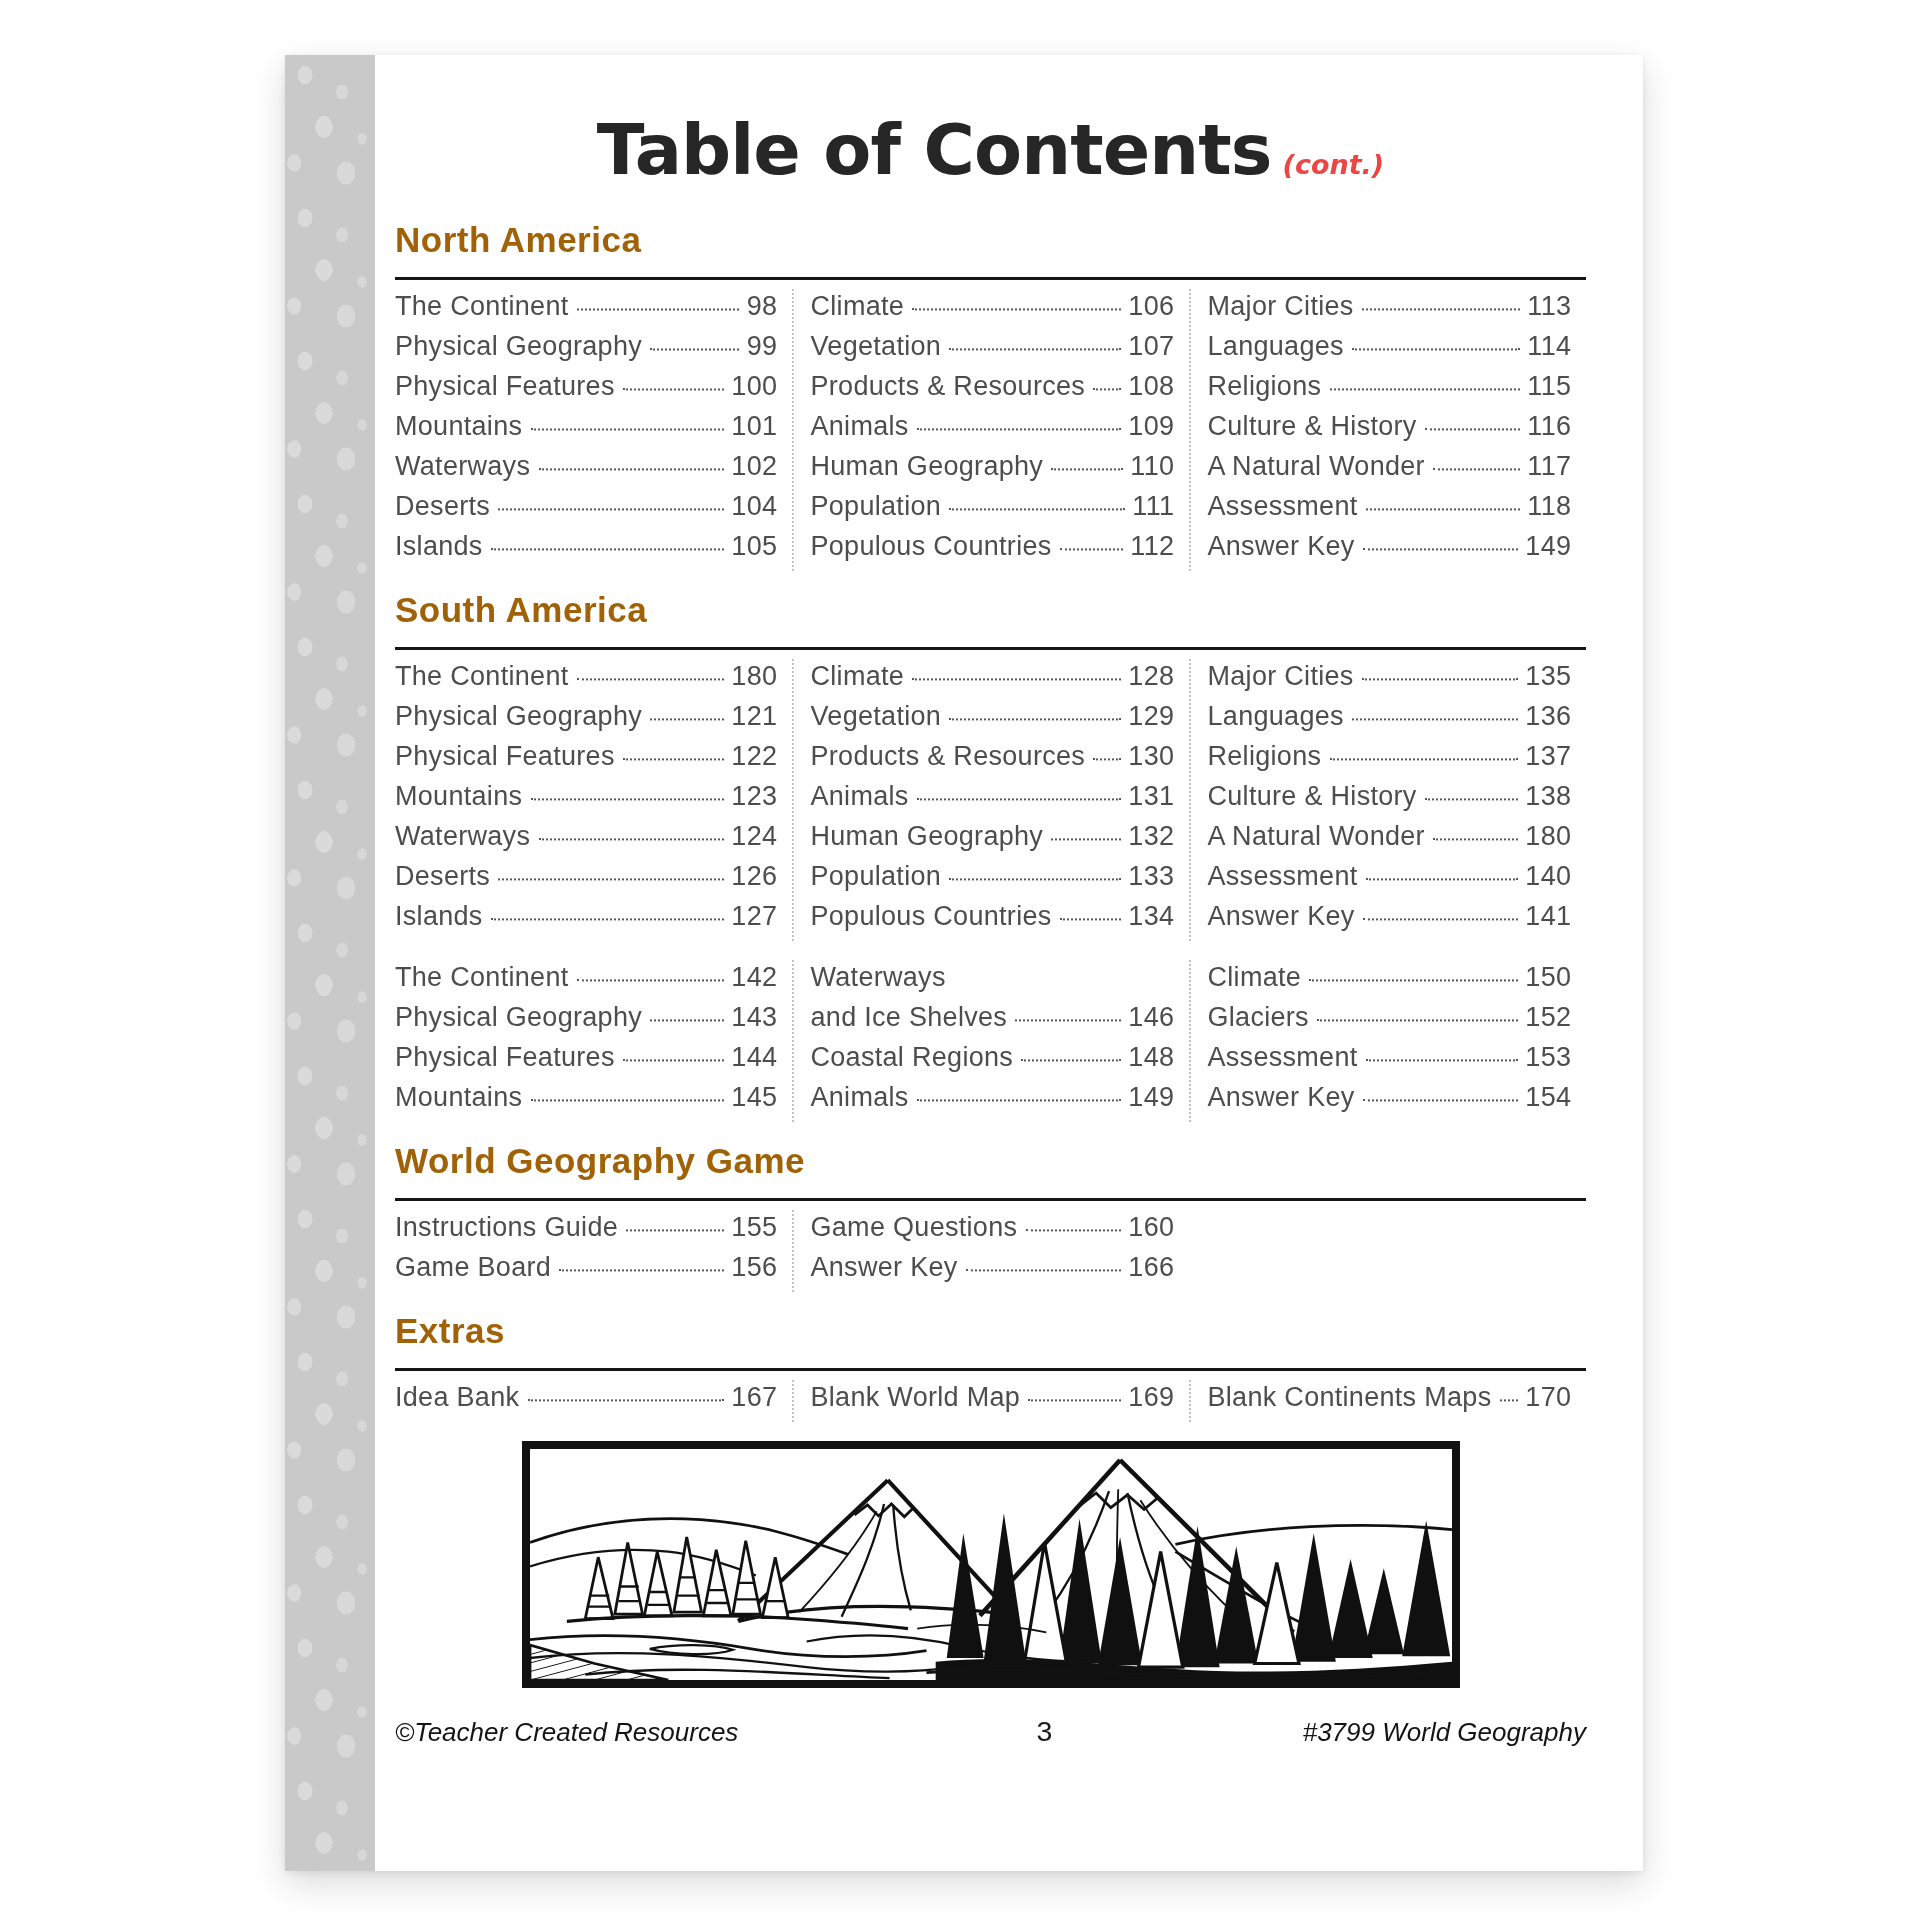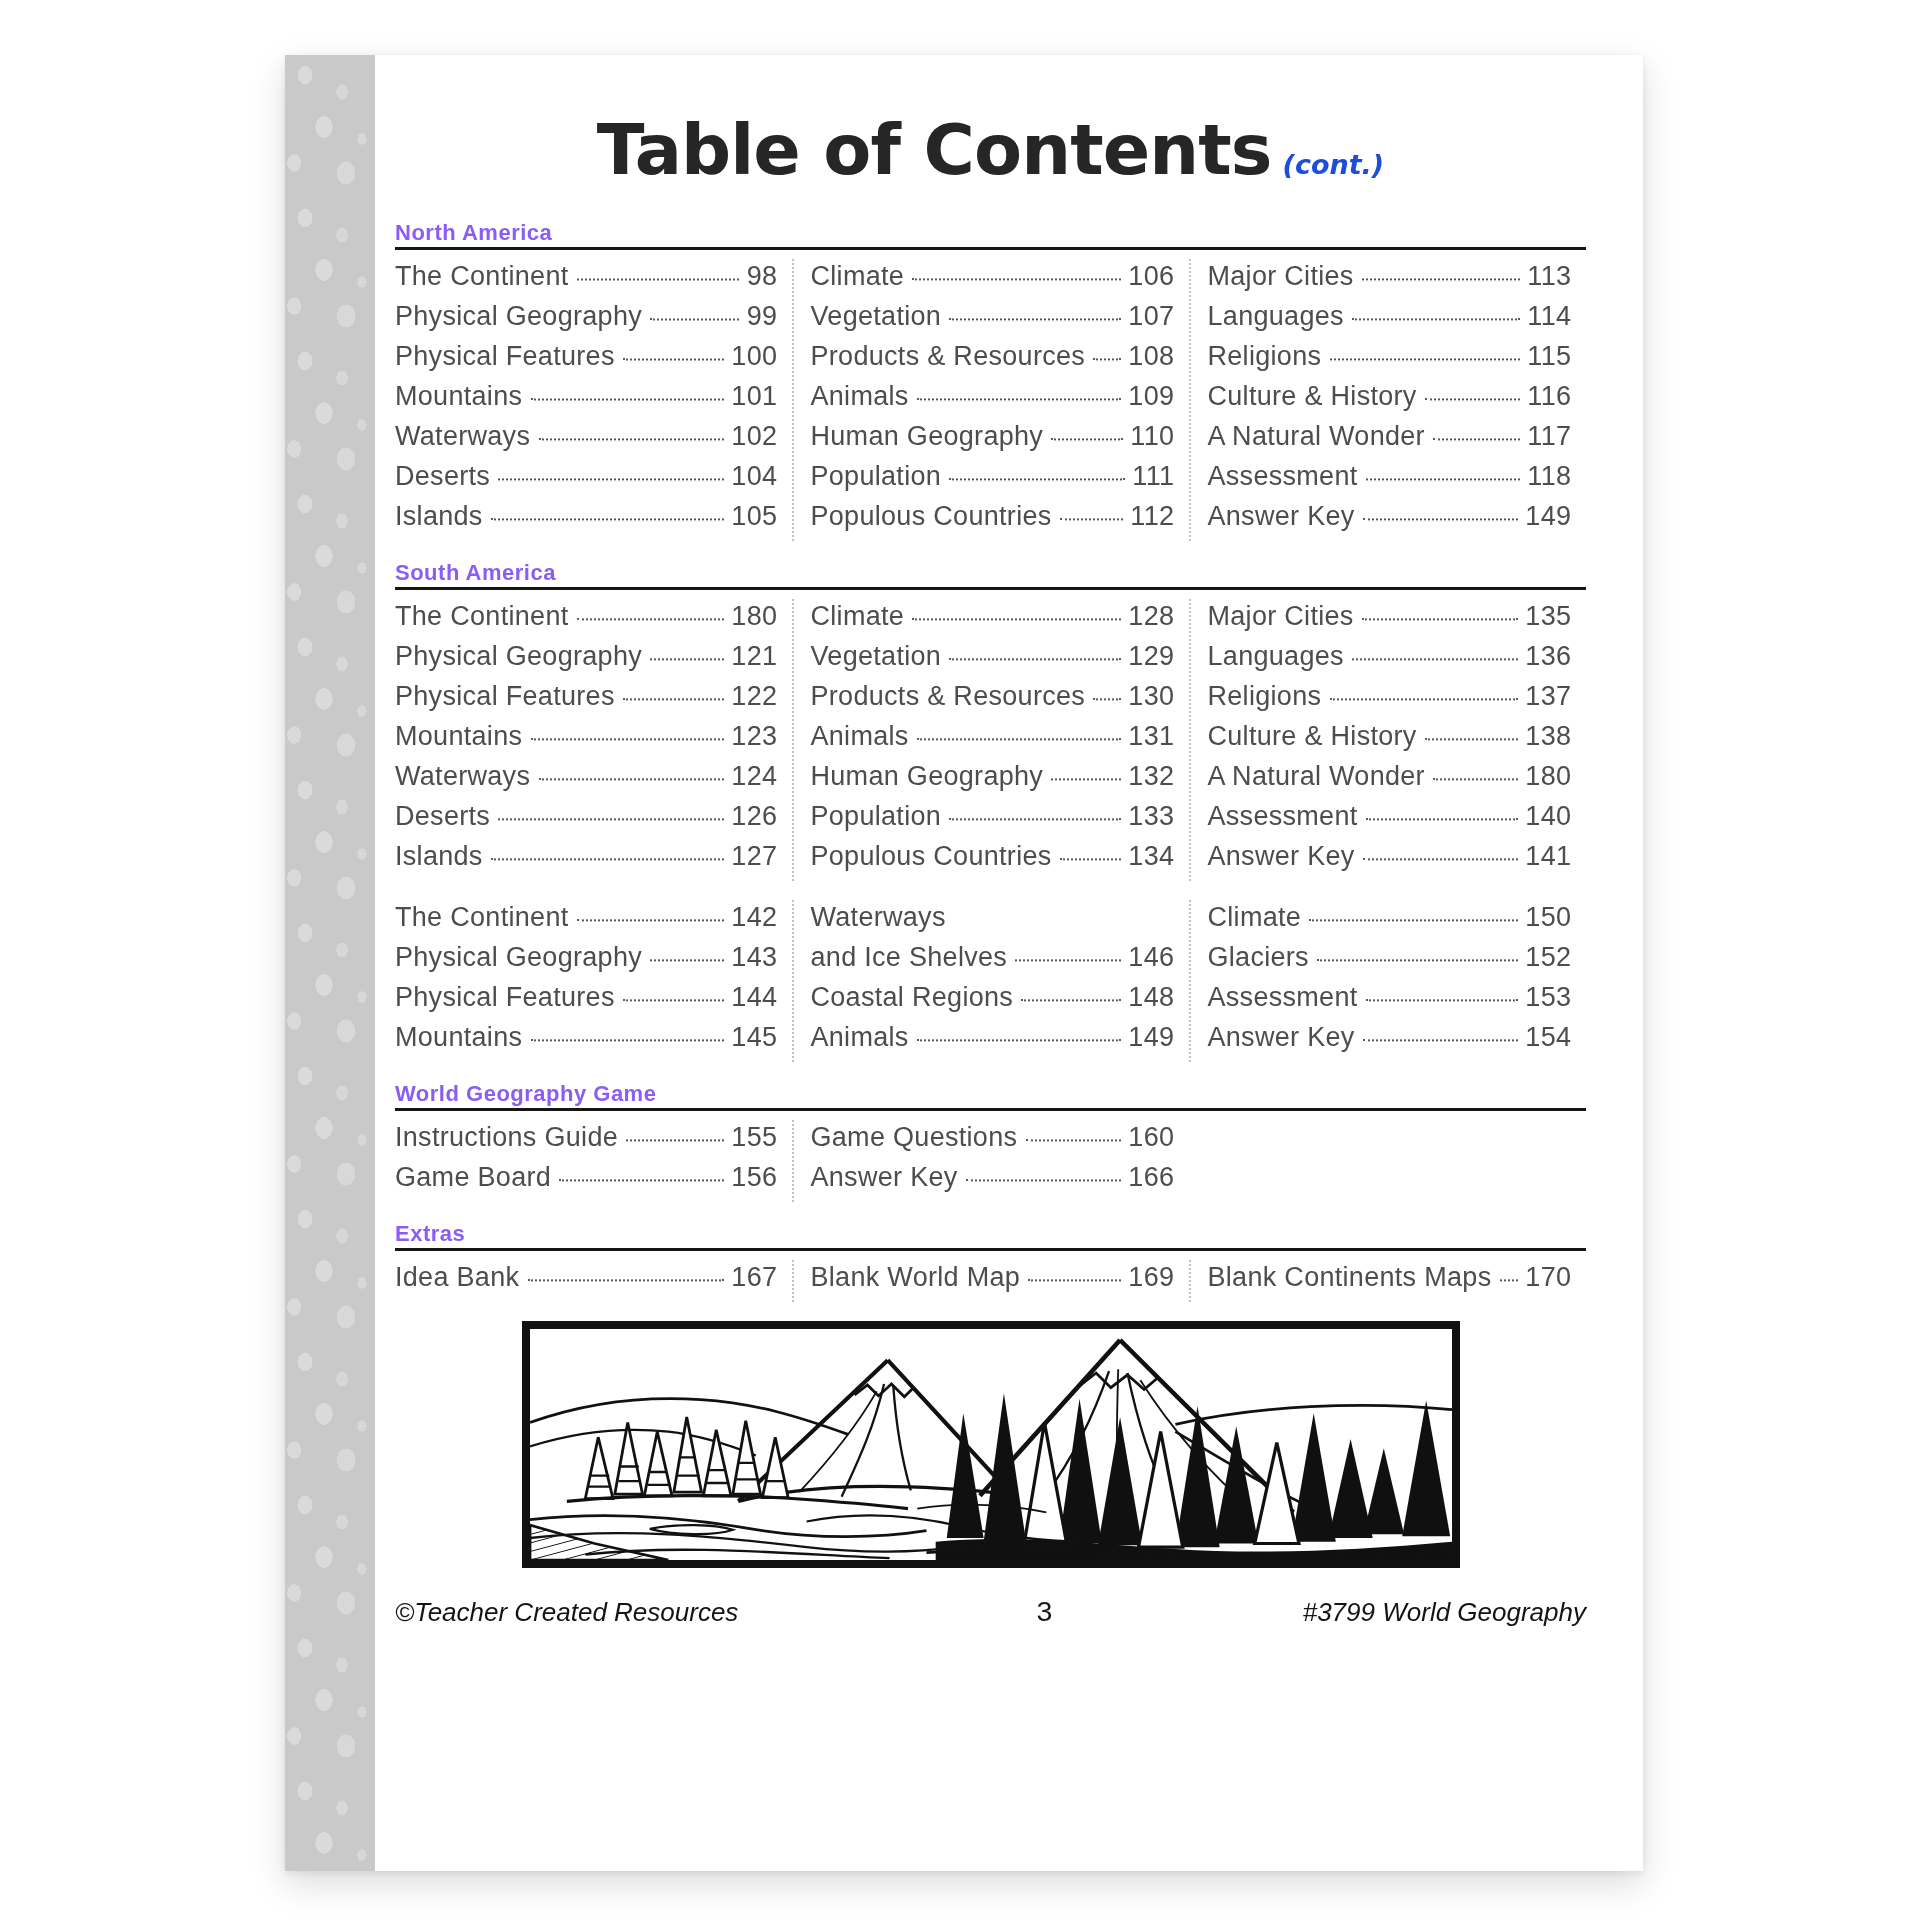--- a/index.html
+++ b/index.html
@@ -42,29 +42,29 @@
     color:#262626;
     margin:13px 0 31px 0;
     line-height:1.1;
   }
   .title .cont{
     font-size:27px;
     font-style:italic;
     font-weight:600;
     letter-spacing:0;
     margin-left:11px;
-    color:#1d4ed8;
+    color:#ef4444;
   }
   .toc-section{margin-bottom:19px;}
   .sec-h{
-    font-size:22px;
+    font-size:35px;
     font-weight:700;
-    color:#8b5cf6;
+    color:#a16207;
     margin:0 0 9.2px 0;
-    padding-bottom:1px;
+    padding-bottom:17px;
     border-bottom:3.7px solid #161616;
     letter-spacing:0.5px;
   }
   .cols{
     display:grid;
     grid-template-columns:1fr 1fr 1fr;
   }
   .col{padding:1.8px 14.7px 0 16.5px;}
   .col:first-child{padding-left:0;}
   .col.div{border-left:2.8px dotted #c2c2c2;}

